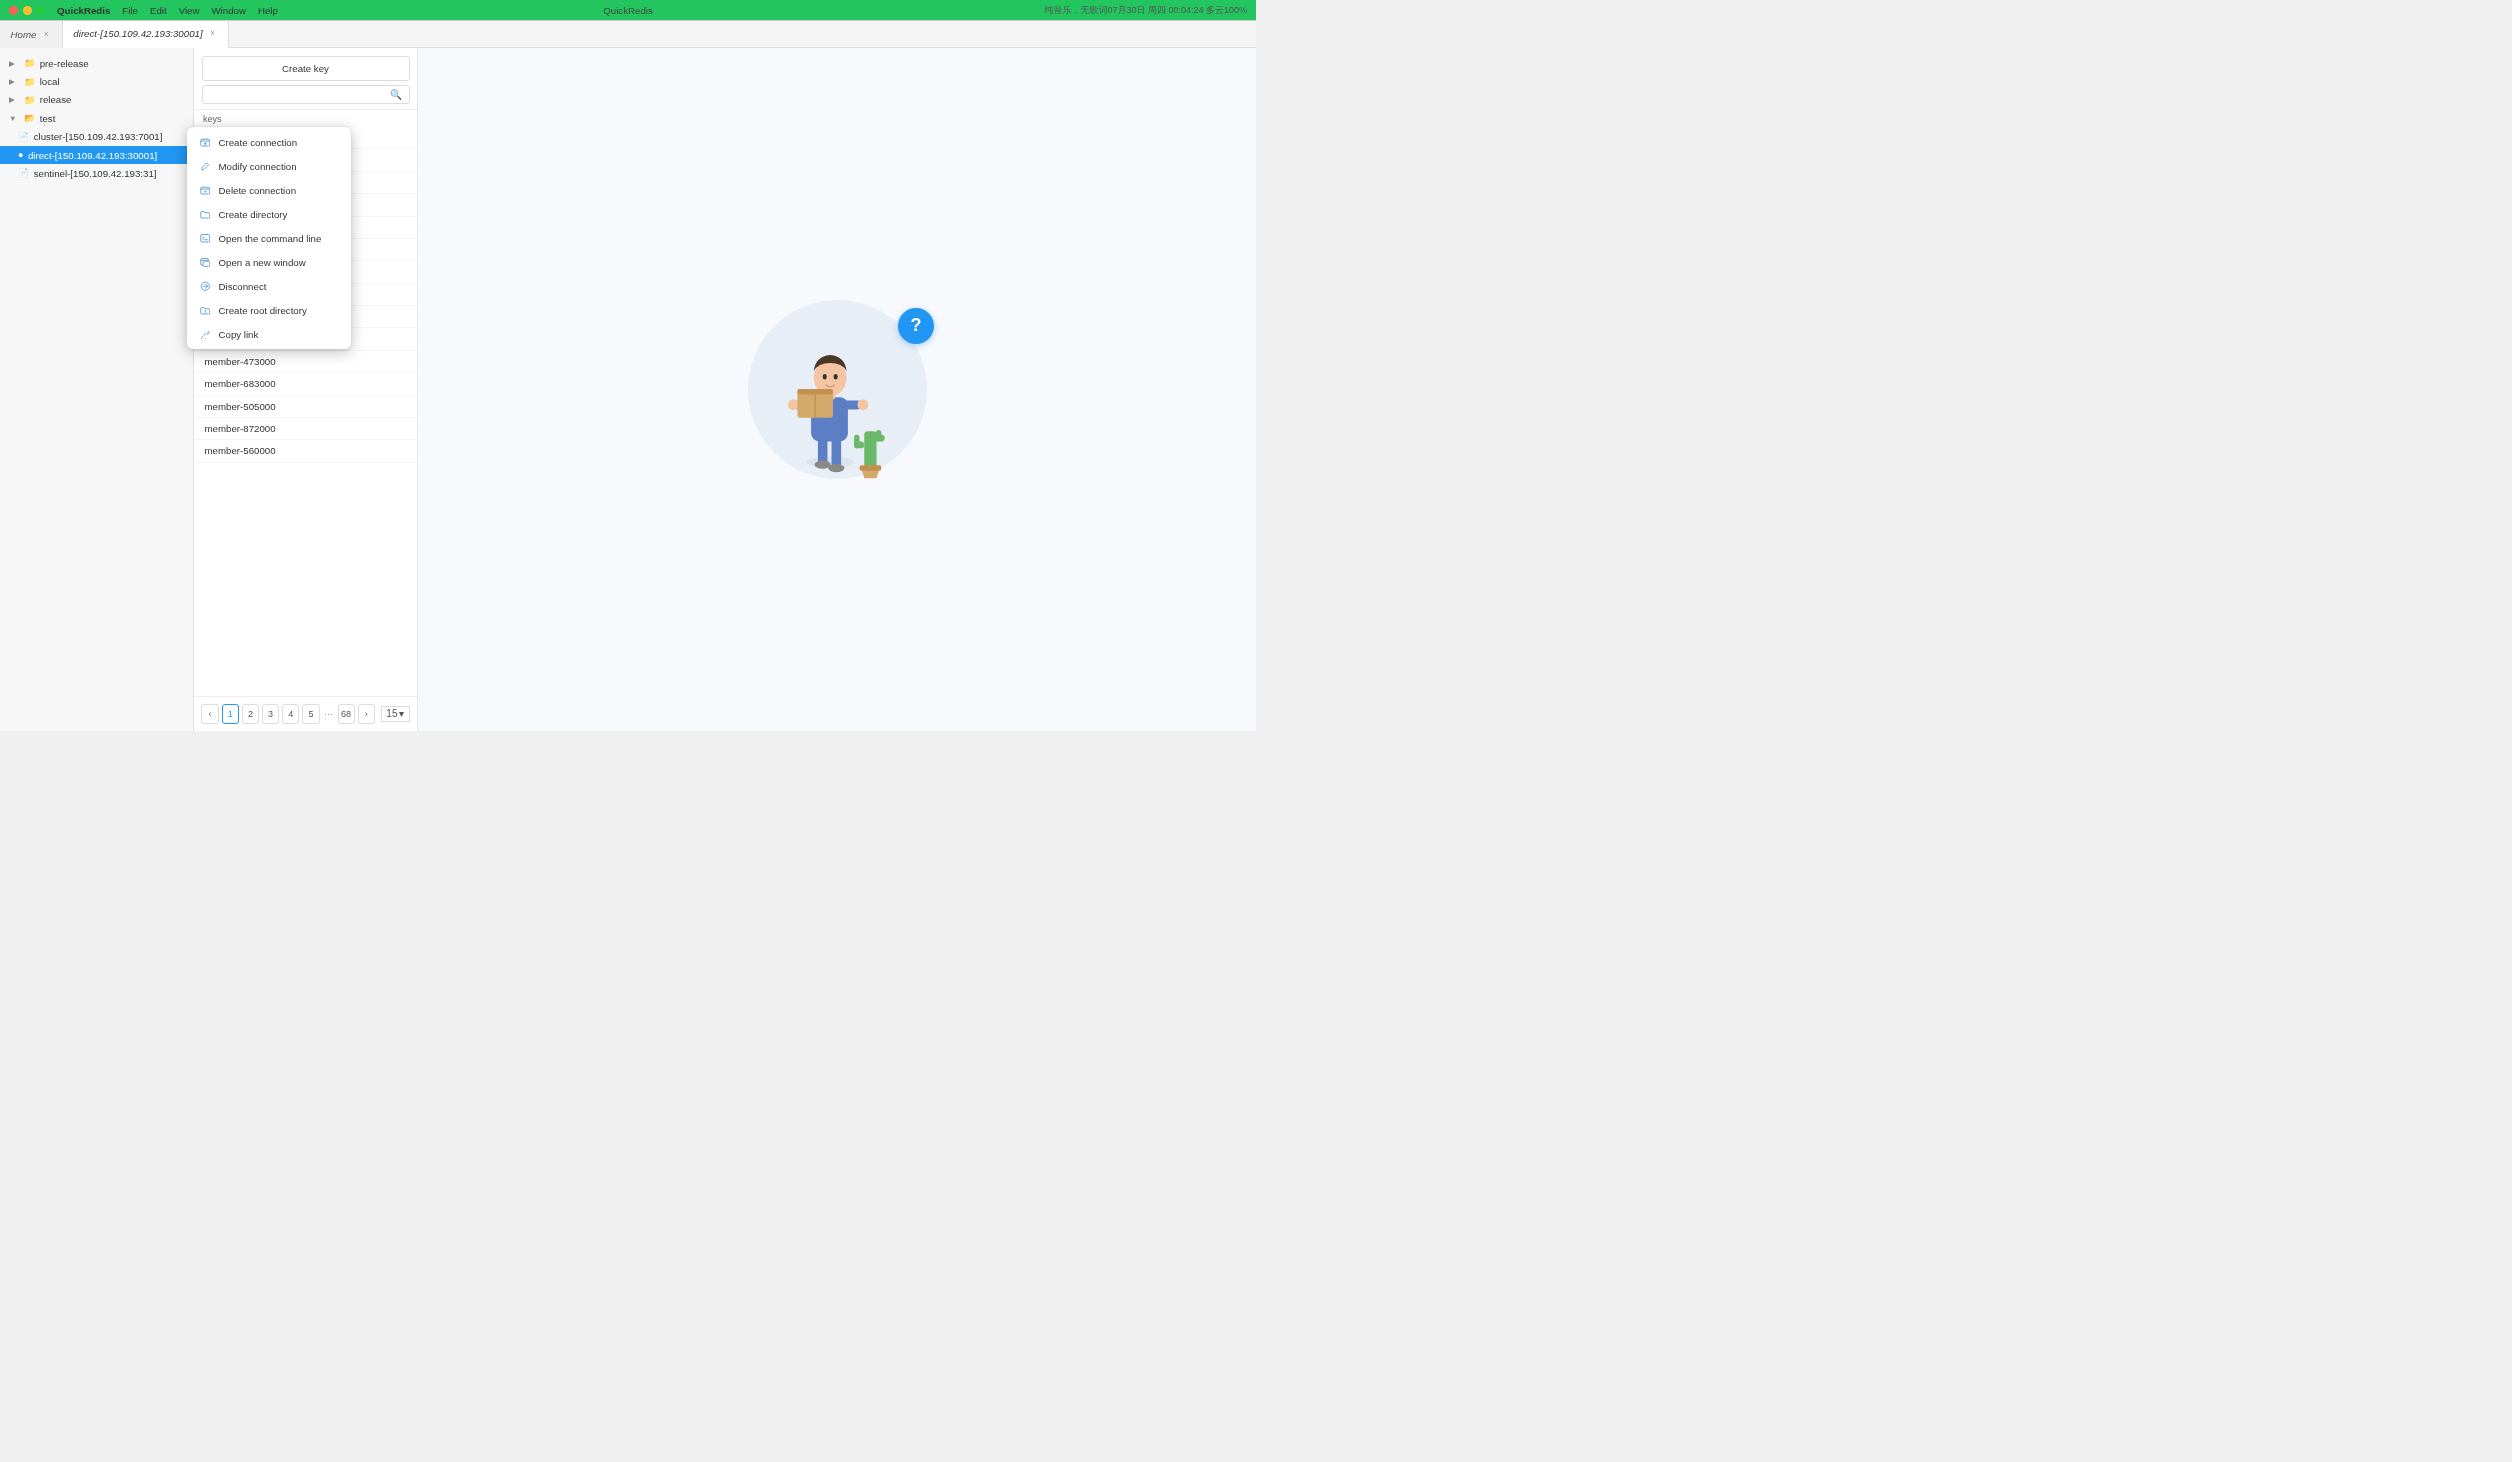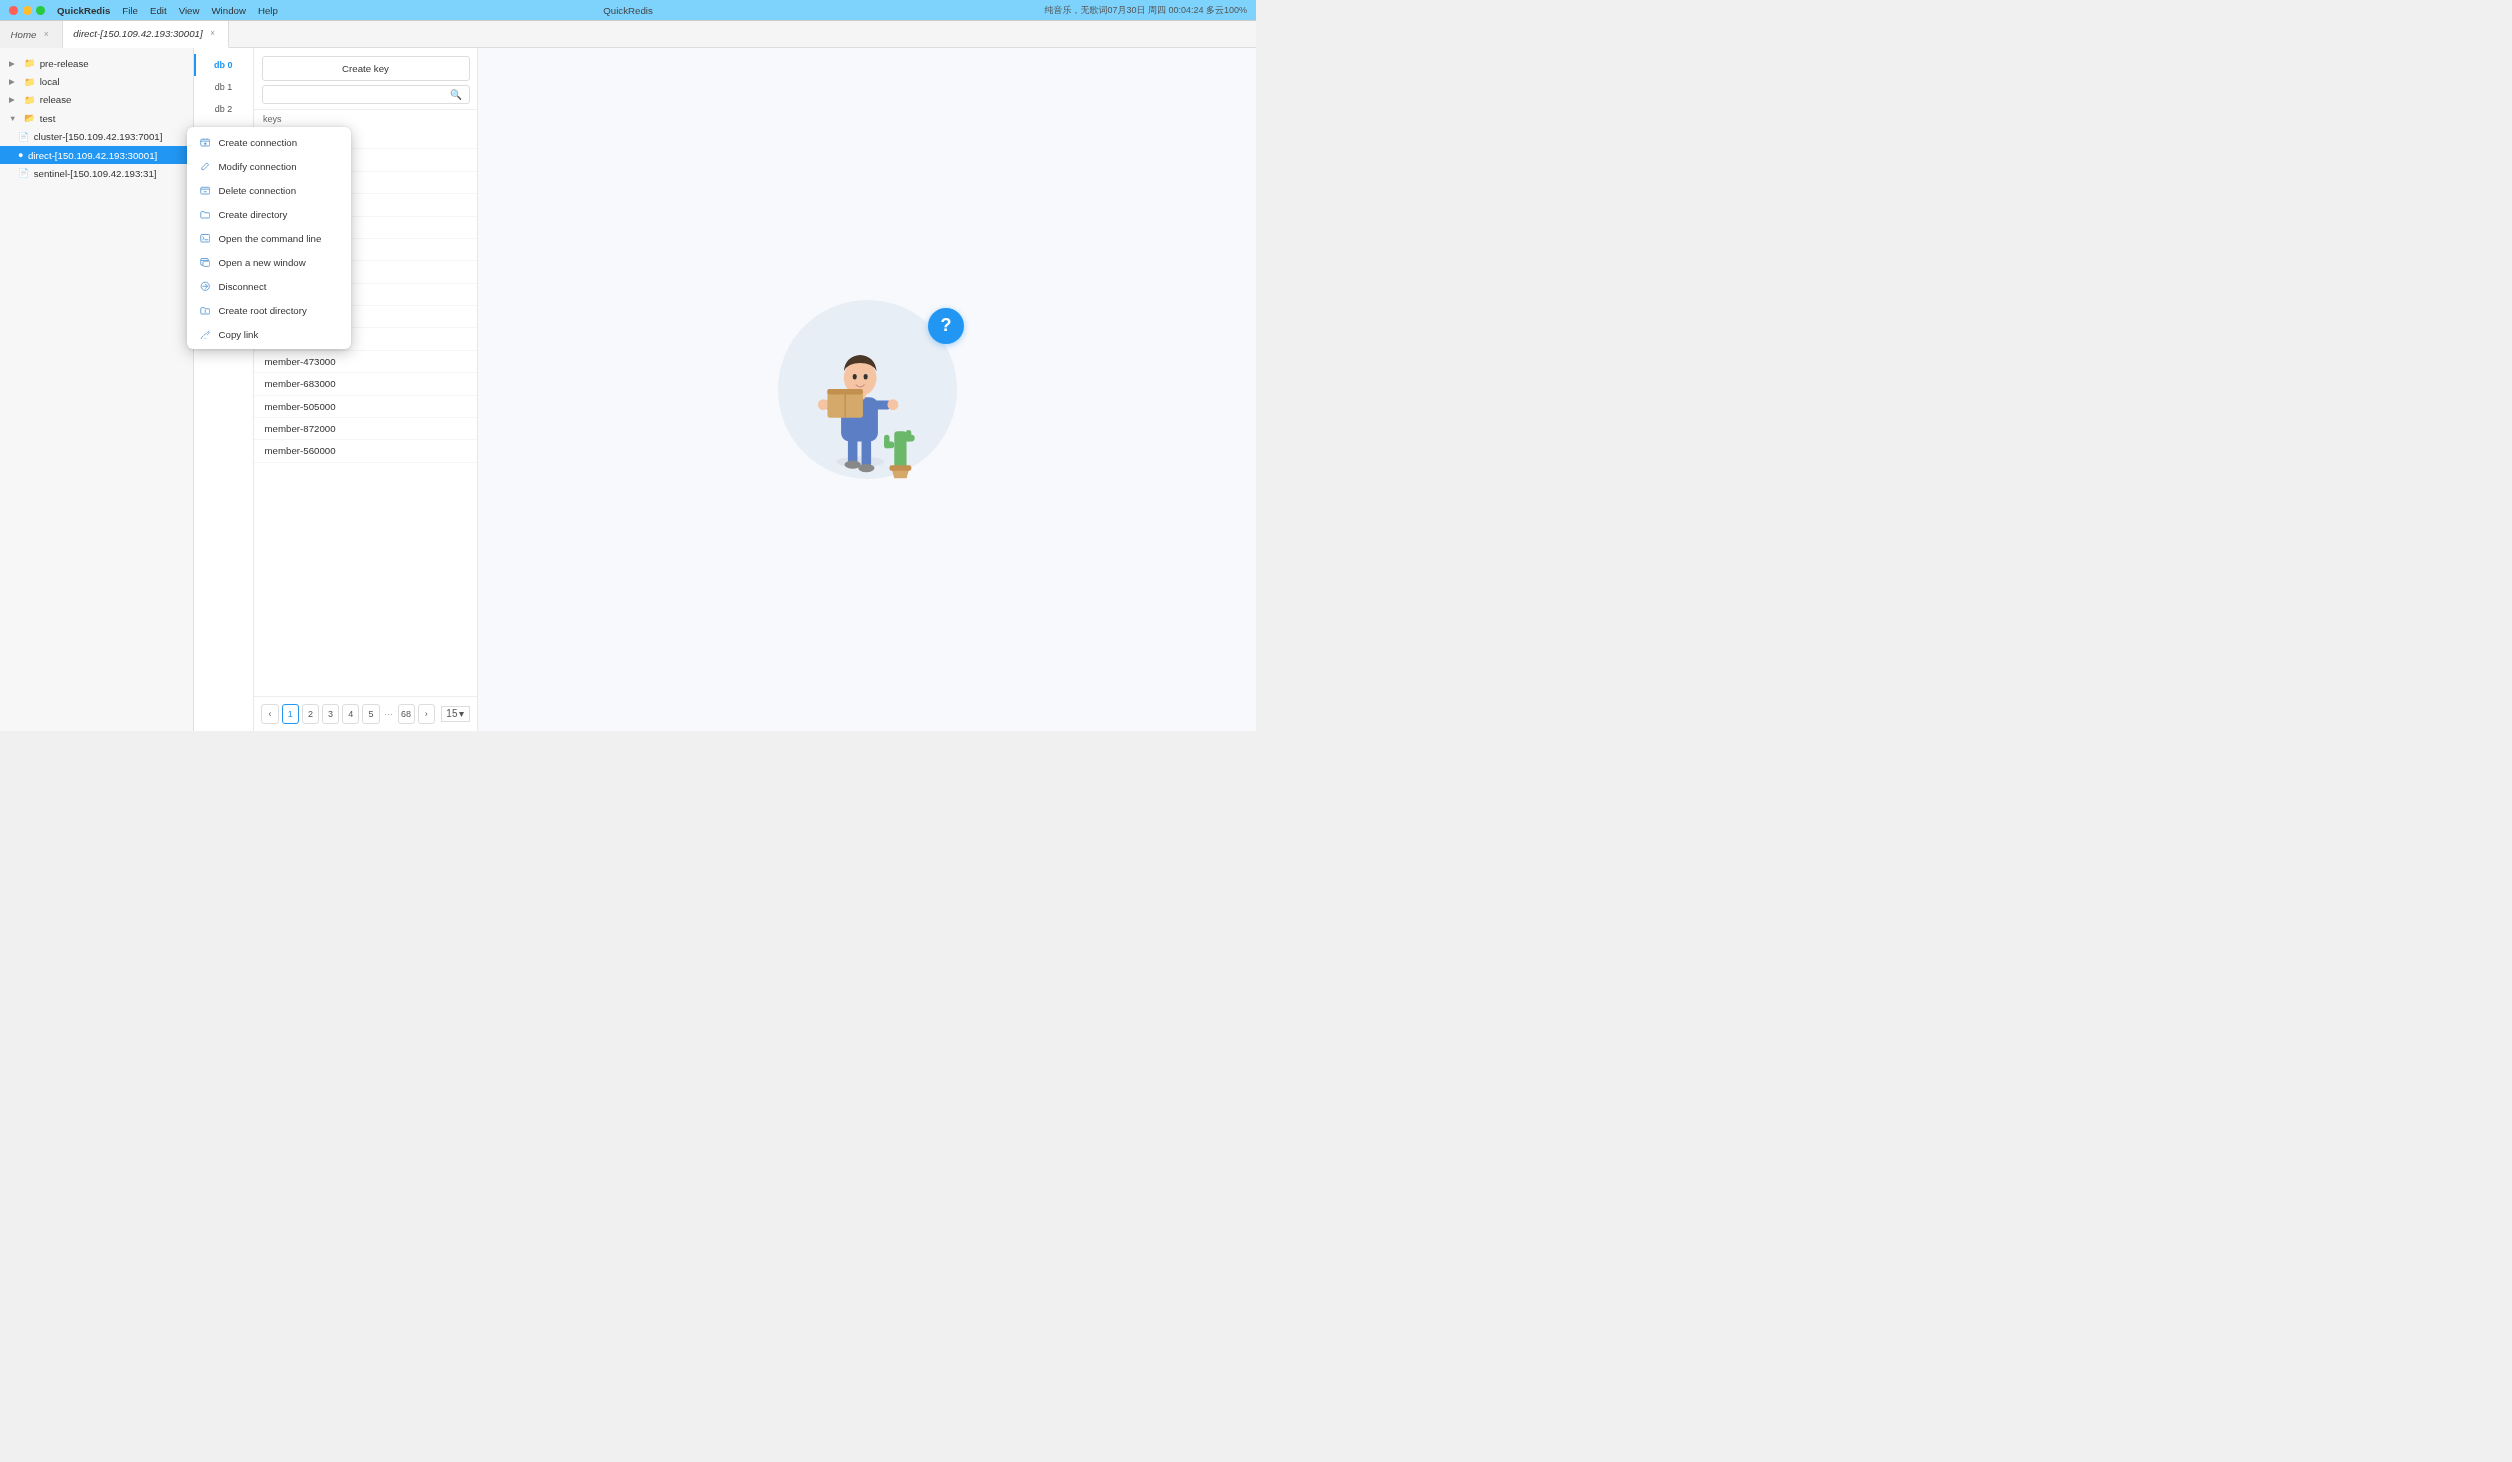--- a/index.html
+++ b/index.html
@@ -8,21 +8,21 @@
       font-size: 9.7px;
       background: #f0f0f0;
       width: 1256px;
       height: 731px;
       overflow: hidden;
     }
 
     
     .titlebar {
       height: 21px;
-      background: #7dd3fc;
+      background: #22c55e;
       display: flex;
       align-items: center;
       justify-content: space-between;
       padding: 0 9px;
       border-bottom: 0.7px solid #ccc;
       position: relative;
     }
     .titlebar-left {
       display: flex;
       align-items: center;
@@ -524,33 +524,20 @@
           <path d="M4 9.5L2.5 11a2.12 2.12 0 000 3h0a2.12 2.12 0 003 0L7 12.5" stroke="#5b9bd5" stroke-width="1.2" stroke-linecap="round"></path>
           <path d="M10 4.5l1.5-1.5a2.12 2.12 0 010 3L10 7.5" stroke="#5b9bd5" stroke-width="1.2" stroke-linecap="round"></path>
         </svg>
       </span>
       <span>Copy link</span>
     </div>
   </div>
 
   <div class="content-area">
 
-    <div class="db-panel">
-      <div class="db-item active">db 0</div>
-      <div class="db-item">db 1</div>
-      <div class="db-item">db 2</div>
-      <div class="db-item">db 8</div>
-      <div class="db-item">db 9</div>
-      <div class="db-item">db 10</div>
-      <div class="db-item">db 11</div>
-      <div class="db-item">db 12</div>
-      <div class="db-item">db 13</div>
-      <div class="db-item">db 14</div>
-      <div class="db-item">db 15</div>
-    </div>
 
     <div class="keys-panel">
       <div class="keys-panel-header">
         <button class="create-key-btn">Create key</button>
         <div class="search-box">
           <input class="search-input" type="text" style="">
           <span class="search-icon">🔍</span>
         </div>
       </div>
       <div class="keys-label">keys</div>

